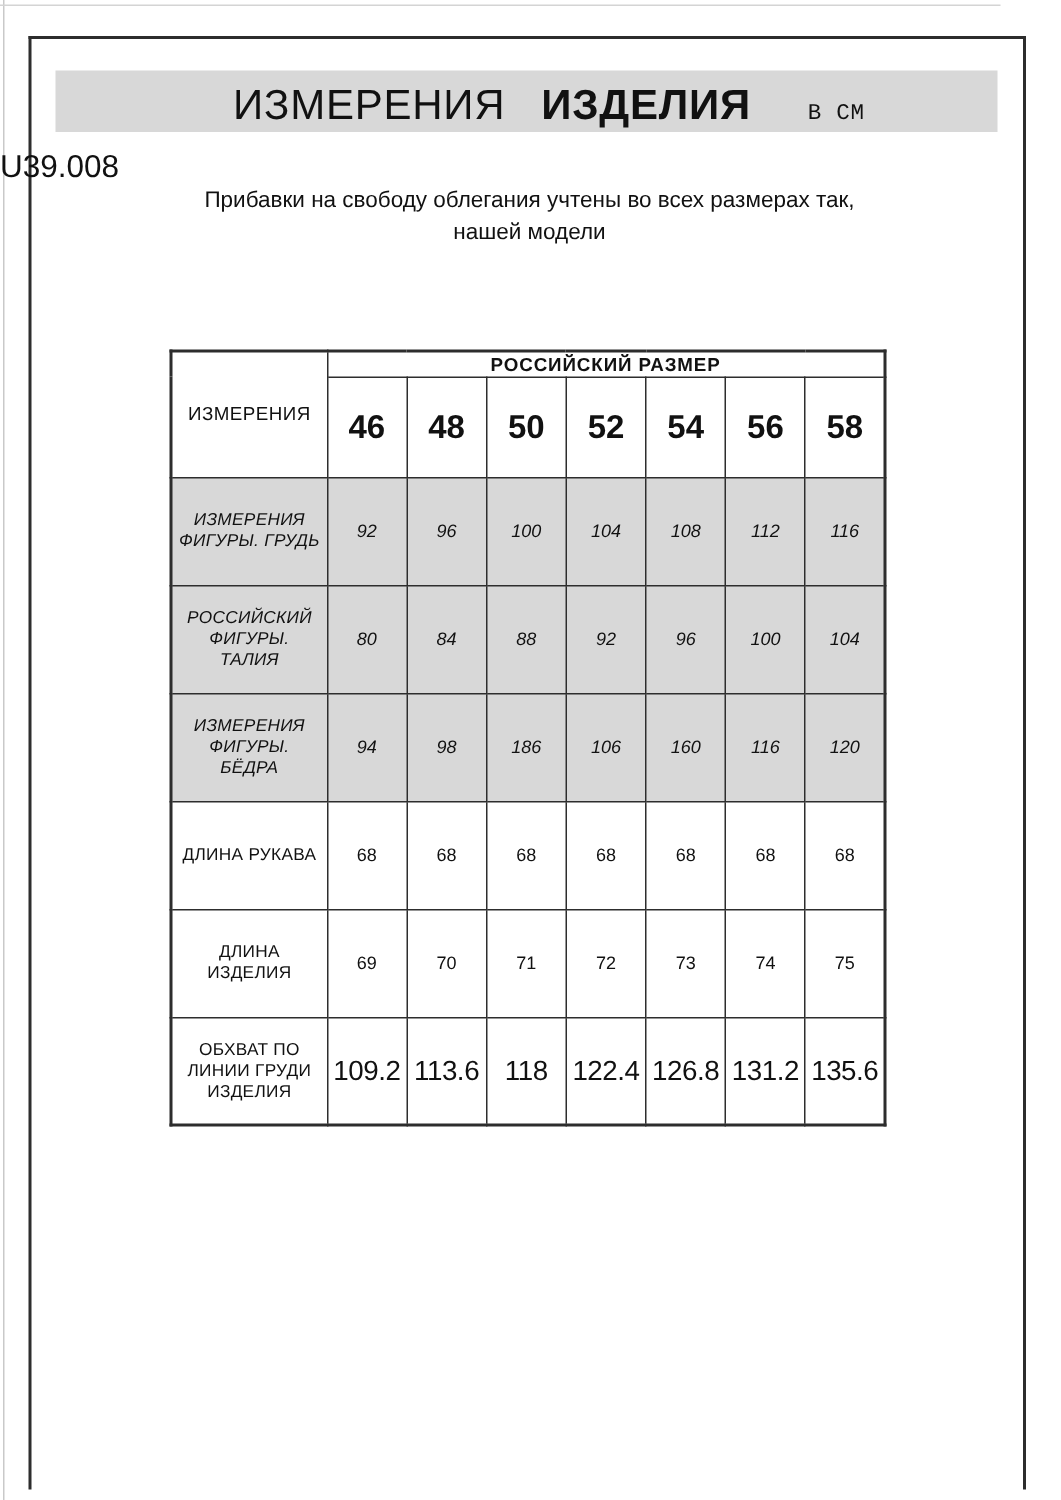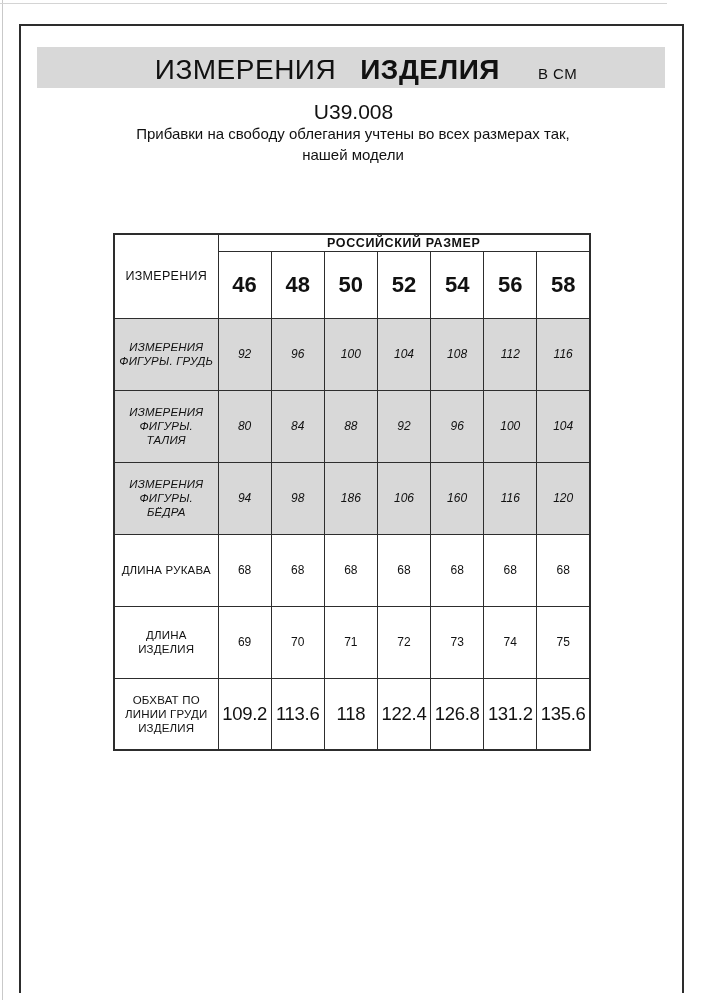--- a/index.html
+++ b/index.html
@@ -31,25 +31,25 @@
 
   
   .title-band {
     position: absolute; left: 37px; top: 47px; width: 628px; height: 41px;
     background: #d8d8d8;
     display: flex; align-items: baseline; justify-content: center;
     padding-top: 7px; padding-left: 30px;
   }
   .title-measurements { font-size: 28px; font-weight: 400; letter-spacing: 0.5px; }
   .title-product { font-size: 28px; font-weight: 700; margin-left: 24px; letter-spacing: 0.5px; }
-  .title-units { font-size: 15px; font-weight: 400; margin-left: 38px; letter-spacing: 0.5px; }
+  .title-units { font-size: 15px; font-weight: 400; margin-left: 38px; letter-spacing: 0.5px; font-family: Liberation Mono, monospace; }
 
   .product-code {
     position: absolute; left: 0; top: 100px; width: 707px;
-    text-align: center; font-size: 21px; font-weight: 400;
+    text-align: left; font-size: 21px; font-weight: 400;
   }
   .fit-note {
     position: absolute; left: 103px; top: 123px; width: 500px;
     text-align: center; font-size: 15px; line-height: 21px; font-weight: 400;
   }
 
   table.size-table {
     position: absolute; left: 113px; top: 233px;
     width: 478px;
     border-collapse: collapse;
@@ -129,21 +129,21 @@
         <td class="value-cell">92</td>
         <td class="value-cell">96</td>
         <td class="value-cell">100</td>
         <td class="value-cell">104</td>
         <td class="value-cell">108</td>
         <td class="value-cell">112</td>
         <td class="value-cell">116</td>
       </tr>
 
       <tr class="data-row shaded">
-        <td class="row-label">ИЗМЕРЕНИЯ ФИГУРЫ. ТАЛИЯ</td>
+        <td class="row-label">РОССИЙСКИЙ ФИГУРЫ. ТАЛИЯ</td>
         <td class="value-cell">80</td>
         <td class="value-cell">84</td>
         <td class="value-cell">88</td>
         <td class="value-cell">92</td>
         <td class="value-cell">96</td>
         <td class="value-cell">100</td>
         <td class="value-cell">104</td>
       </tr>
 
       <tr class="data-row shaded">

